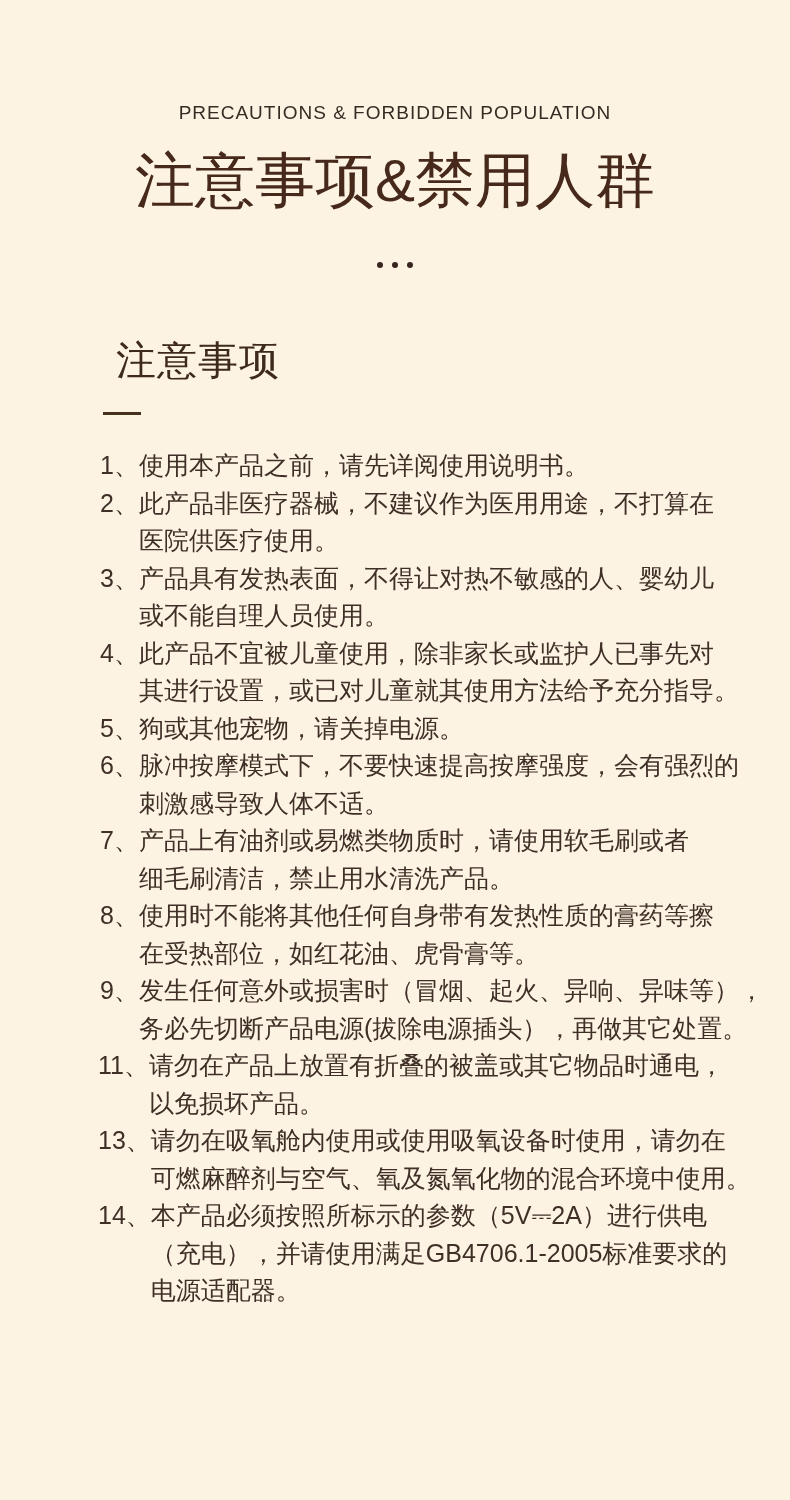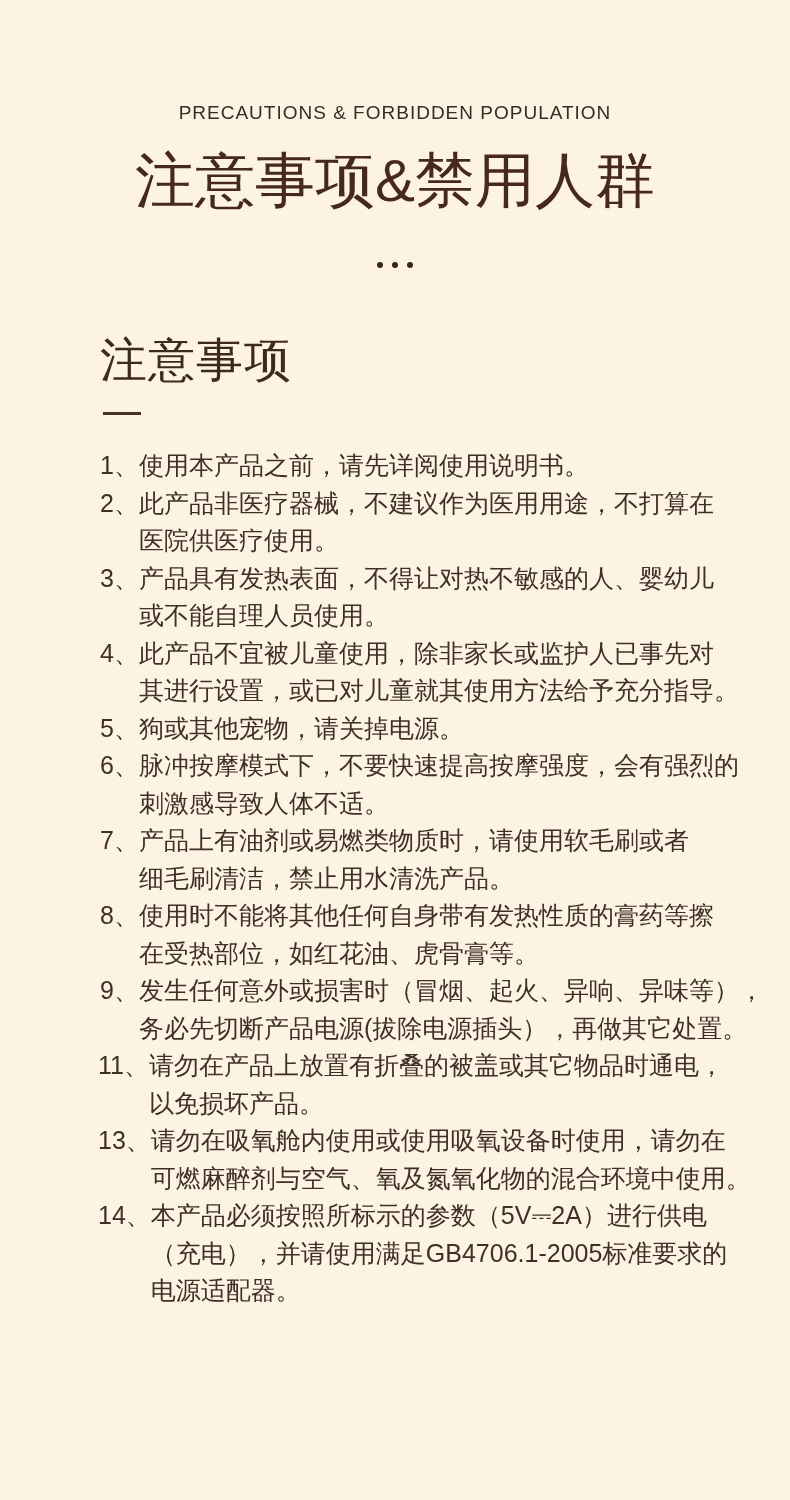--- a/index.html
+++ b/index.html
@@ -49,24 +49,24 @@
   .dot {
     width: 6px;
     height: 6px;
     border-radius: 50%;
     background: #38241e;
   }
   .section-head {
     margin: 64px 0 0 100px;
   }
   .section-heading {
-    margin: 0;
+    margin: 16px;
     font-family: "DejaVu Serif", "Liberation Serif", serif;
     font-weight: 500;
-    font-size: 47px;
+    font-size: 40px;
     line-height: 56px;
     letter-spacing: 1px;
     color: #3e2a1a;
   }
   .heading-dash {
     margin: 24px 0 0 3px;
     width: 38px;
     height: 3px;
     background: #46301e;
   }

